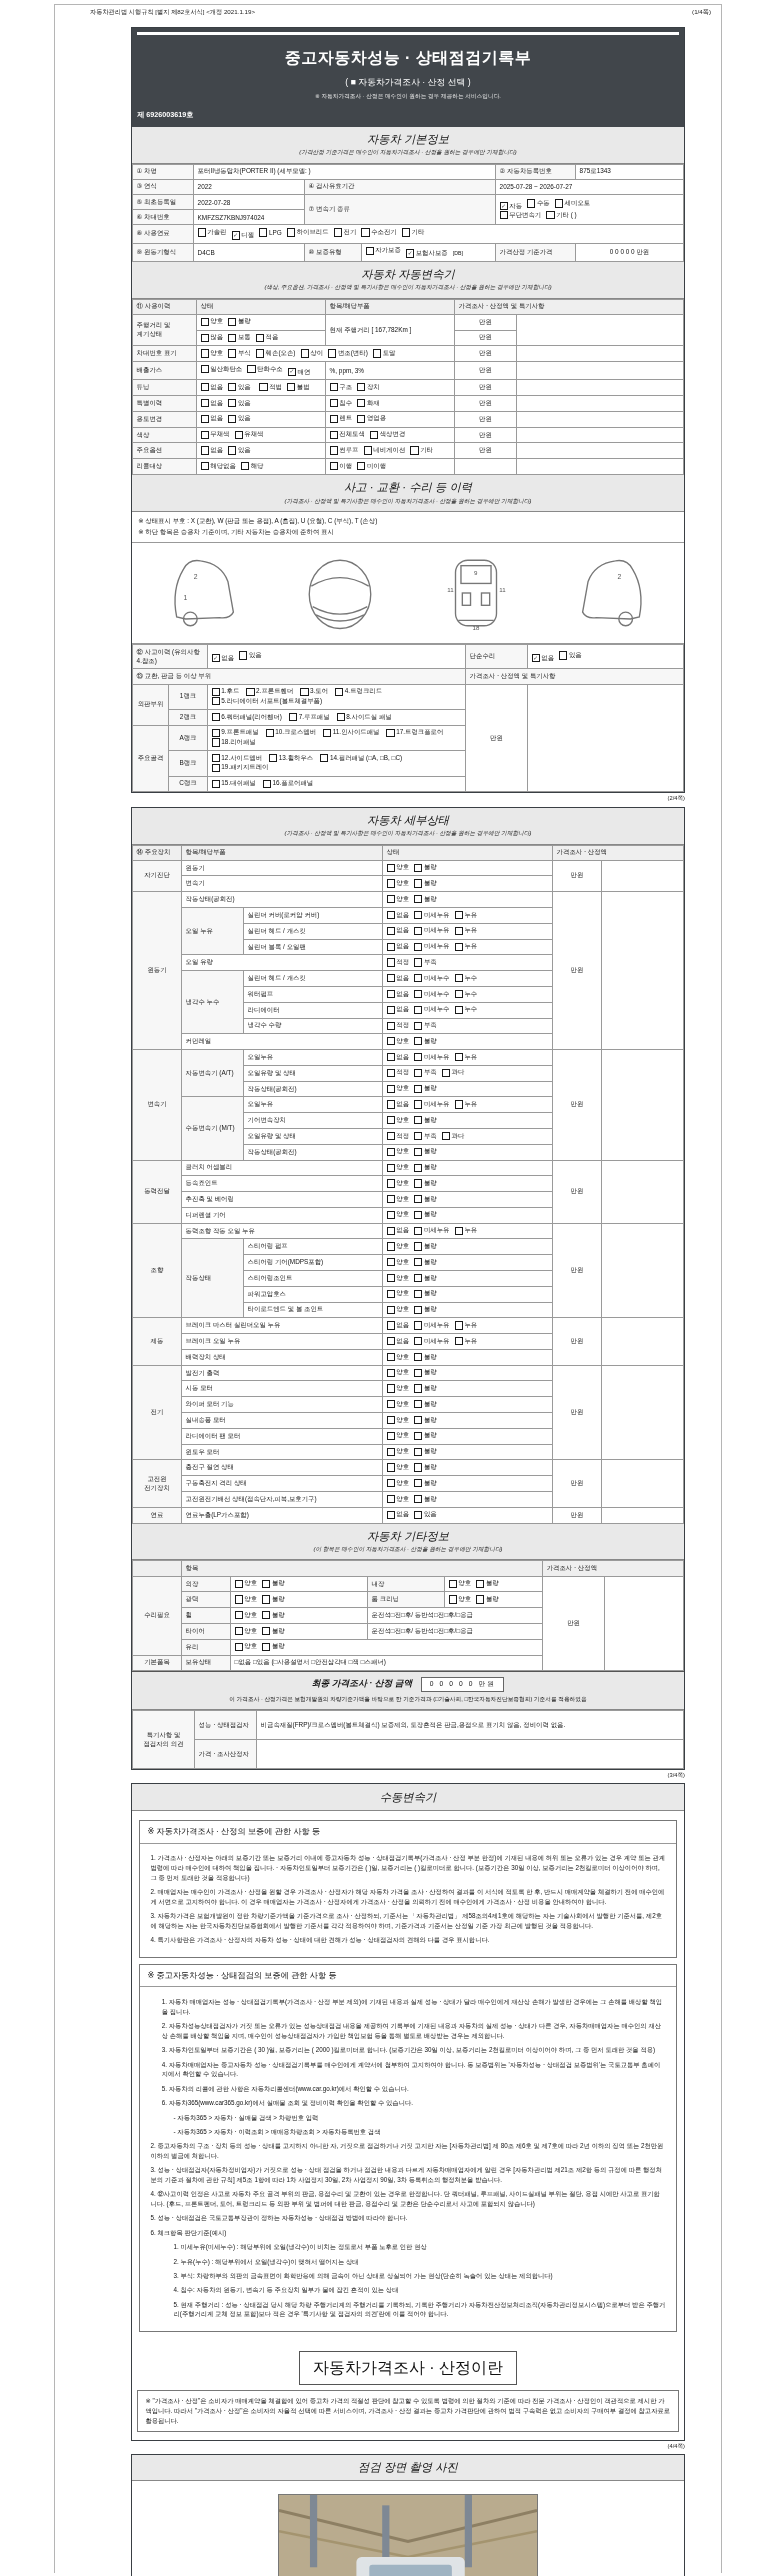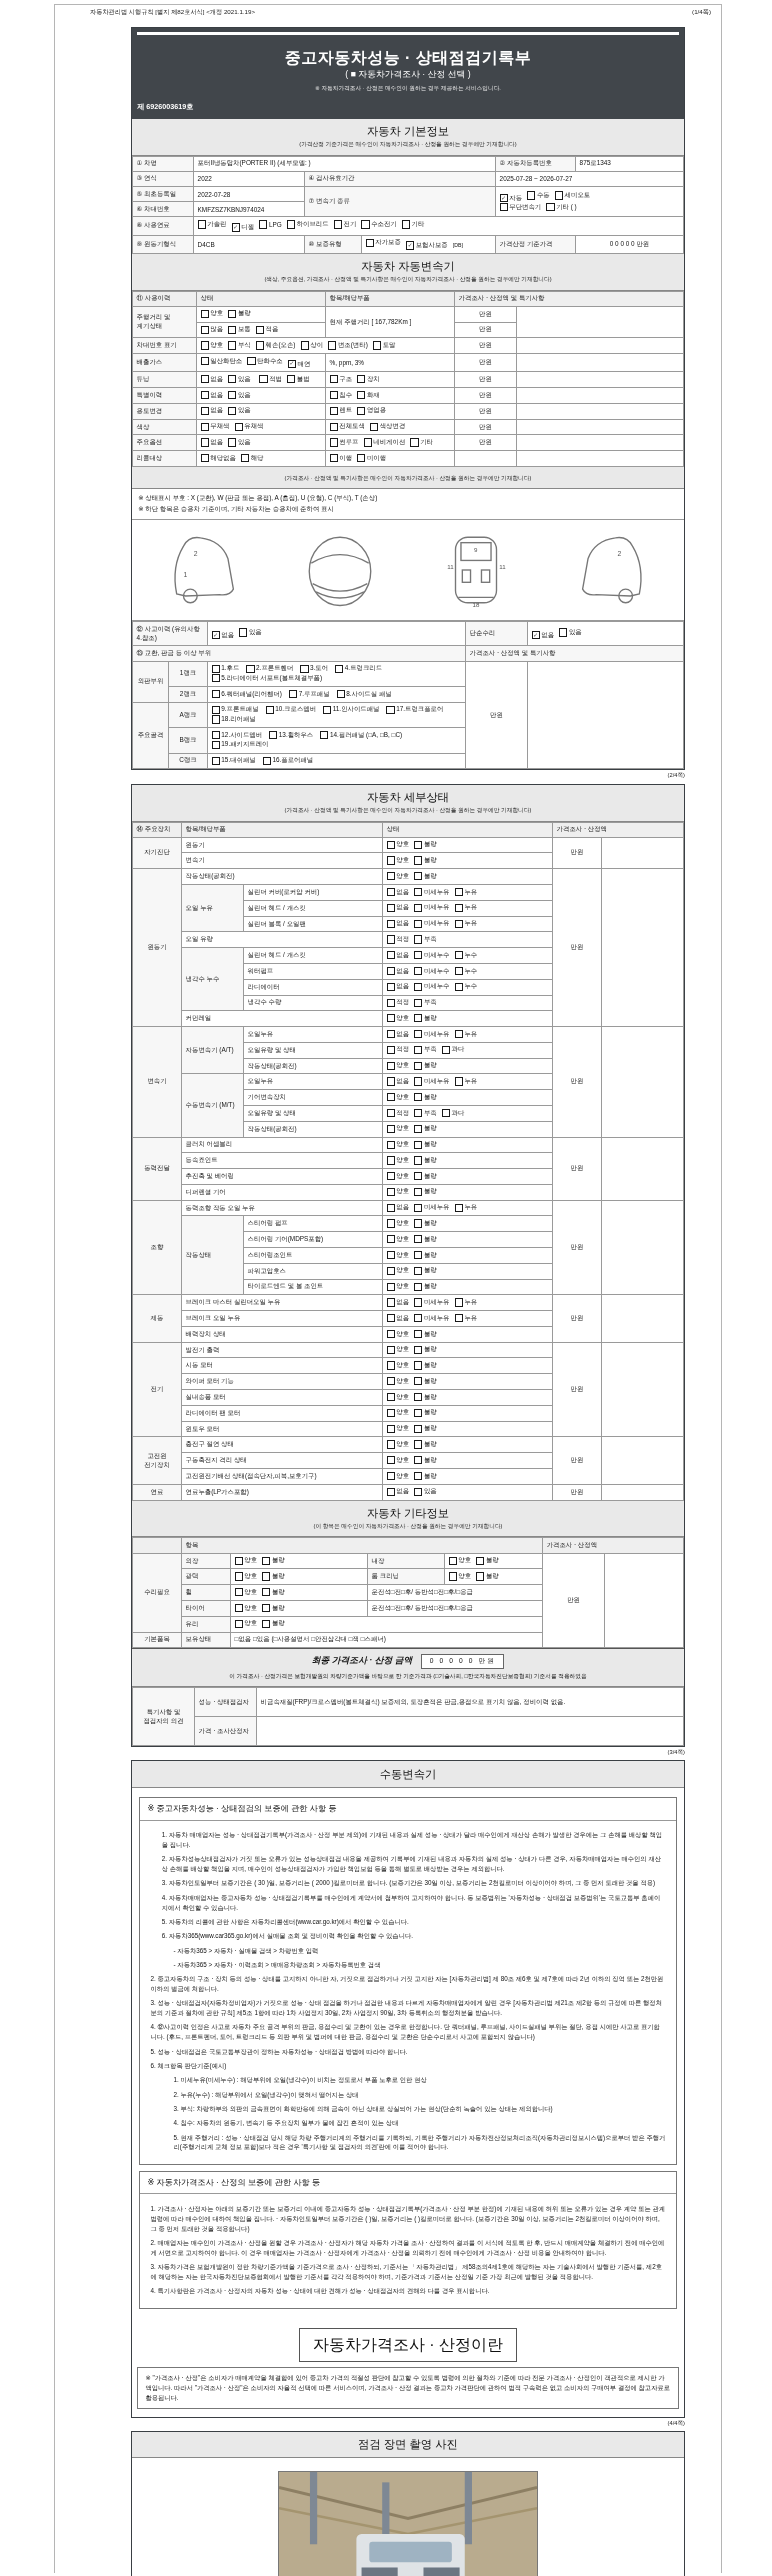--- a/index.html
+++ b/index.html
@@ -5,26 +5,26 @@
   html,body{margin:0;padding:0;background:#fff;}
   body{width:773px;height:2576px;position:relative;overflow:hidden;
        font-family:"Liberation Sans","DejaVu Sans",sans-serif;color:#111;font-size:6.7px;}
   .scan{position:absolute;left:54px;top:4.1px;width:666px;height:2568px;border-left:0.5px solid #b5b5b5;border-right:0.5px solid #b5b5b5;border-top:0.5px solid #b5b5b5;}
   .meta{position:absolute;left:90px;top:8.2px;font-size:6.2px;color:#222;}
   .pagemark{width:554px;margin:2.1px 0 3.1px 131px;text-align:right;font-size:5.7px;color:#222;}
   .sheet{width:554px;margin-left:131px;border:1px solid #3a3f44;background:#fff;box-sizing:border-box;}
   
   .band{background:#41464b;color:#fff;padding:3.1px 5.2px 5.2px;}
   .band .stripe{height:2.6px;background:#fff;margin:1px 0 13.4px;}
-  .band h1{margin:0;text-align:center;font-size:16px;letter-spacing:0.5px;font-weight:bold;}
+  .band h1{margin:8px;text-align:center;font-size:16px;letter-spacing:0.5px;font-weight:bold;}
   .band .sub{text-align:center;font-size:8.8px;margin-top:0;}
   .band .subnote{text-align:center;font-size:5.7px;margin-top:4.1px;color:#eee;}
   .band .docno{font-size:7.2px;font-weight:bold;margin:9.3px 0 1px;}
   
-  .sechead{background:#e9e9e9;border-bottom:0.5px solid #888;text-align:center;padding:5.2px 3.1px;}
+  .sechead{background:#e9e9e9;border-bottom:0.5px solid #888;text-align:center;padding:5.2px 3.1px;font-style:italic;}
   .sechead .t{font-size:11.3px;}
   .sechead .s{font-size:5.7px;margin-top:2.6px;color:#222;}
   table{border-collapse:collapse;width:100%;table-layout:fixed;}
   td,th{border:0.5px solid #9a9a9a;padding:2.6px 3.6px;font-size:6.4px;vertical-align:middle;text-align:left;font-weight:normal;word-break:keep-all;}
   th{background:#efefef;}
   .lab{background:#f7f7f7;}
   .c{text-align:center;}
   
   .cb{display:inline-flex;align-items:center;margin-right:5.2px;white-space:nowrap;}
   .cb .bx{display:inline-flex;align-items:center;justify-content:center;width:6.2px;height:6.2px;border:1px solid #1a1a1a;margin-right:1.5px;font-style:normal;font-size:5.7px;line-height:5.7px;background:#fff;}
@@ -364,20 +364,21 @@
               <i class="bx"></i>
               <span>미이행</span>
             </span></td>
           <td class="price"></td>
           <td></td>
         </tr>
       </tbody>
   </table>
 
   <div class="sechead">
+    <div class="t">사고 · 교환 · 수리 등 이력</div>
     <div class="s">(가격조사 · 산정액 및 특기사항은 매수인이 자동차가격조사 · 산정을 원하는 경우에만 기재합니다)</div>
   </div>
   <div class="legend">
     <div>※ 상태표시 부호 : X (교환), W (판금 또는 용접), A (흠집), U (요철), C (부식), T (손상)</div>
     <div>※ 하단 항목은 승용차 기준이며, 기타 자동차는 승용차에 준하여 표시</div>
   </div>
   <div class="diagrams">
     <svg viewBox="0 0 120 120" style="font-size:13px">
       <path d="M20 95 q-8 -40 10 -70 q8 -15 25 -12 q30 4 40 30 l8 45 q-5 10 -20 8 l-50 2 z" fill="none" stroke="#777" stroke-width="2"></path>
       <circle cx="40" cy="98" r="10" fill="none" stroke="#777" stroke-width="2"></circle>
@@ -1168,49 +1169,49 @@
 </div>
 
 <div class="pagemark">(3/4쪽)</div>
 
 <div class="sheet">
   <div class="sechead">
     <div class="t">수동변속기</div>
   </div>
   <div class="notice-wrap" id="notice-wrap">
       <div class="notice-box">
+        <div class="nh">※ 자동차가격조사 · 산정의 보증에 관한 사항 등</div>
+        <div class="notice-body">
+          <p class="">1.  가격조사 · 산정자는 아래의 보증기간 또는 보증거리 이내에 중고자동차 성능 · 상태점검기록부(가격조사 · 산정 부분 한정)에 기재된 내용에 허위 또는 오류가 있는 경우 계약 또는 관계법령에 따라 매수인에 대하여 책임을 집니다.  · 자동차인도일부터 보증기간은 (      )일, 보증거리는 (      )킬로미터로 합니다. (보증기간은 30일 이상, 보증거리는 2천킬로미터 이상이어야 하며, 그 중 먼저 도래한 것을 적용합니다)</p>
+          <p class="">2.  매매업자는 매수인이 가격조사 · 산정을 원할 경우 가격조사 · 산정자가 해당 자동차 가격을 조사 · 산정하여 결과를 이 서식에 적도록 한 후, 반드시 매매계약을 체결하기 전에 매수인에게 서면으로 고지하여야 합니다. 이 경우 매매업자는 가격조사 · 산정자에게 가격조사 · 산정을 의뢰하기 전에 매수인에게 가격조사 · 산정 비용을 안내하여야 합니다.</p>
+          <p class="">3.  자동차가격은 보험개발원이 정한 차량기준가액을 기준가격으로 조사 · 산정하되, 기준서는 「자동차관리법」 제58조의4제1호에 해당하는 자는 기술사회에서 발행한 기준서를, 제2호에 해당하는 자는 한국자동차진단보증협회에서 발행한 기준서를 각각 적용하여야 하며, 기준가격과 기준서는 산정일 기준 가장 최근에 발행된 것을 적용합니다.</p>
+          <p class="">4.  특기사항란은 가격조사 · 산정자의 자동차 성능 · 상태에 대한 견해가 성능 · 상태점검자의 견해와 다를 경우 표시합니다.</p>
+        </div>
+      </div>
+      <div class="notice-box">
         <div class="nh">※ 중고자동차성능 · 상태점검의 보증에 관한 사항 등</div>
         <div class="notice-body">
           <p class="ind1">1.  자동차 매매업자는 성능 · 상태점검기록부(가격조사 · 산정 부분 제외)에 기재된 내용과 실제 성능 · 상태가 달라 매수인에게 재산상 손해가 발생한 경우에는 그 손해를 배상할 책임을 집니다.</p>
           <p class="ind1">2.  자동차성능상태점검자가 거짓 또는 오류가 있는 성능상태점검 내용을 제공하여 기록부에 기재된 내용과 자동차의 실제 성능 · 상태가 다른 경우, 자동차매매업자는 매수인의 재산상 손해를 배상할 책임을 지며, 매수인이 성능상태점검자가 가입한 책임보험 등을 통해 별도로 배상받는 경우는 제외합니다.</p>
           <p class="ind1">3.  자동차인도일부터 보증기간은 ( 30 )일, 보증거리는 ( 2000 )킬로미터로 합니다. (보증기간은 30일 이상, 보증거리는 2천킬로미터 이상이어야 하며, 그 중 먼저 도래한 것을 적용)</p>
           <p class="ind1">4.  자동차매매업자는 중고자동차 성능 · 상태점검기록부를 매수인에게 계약서에 첨부하여 고지하여야 합니다. 동 보증범위는 '자동차성능 · 상태점검 보증범위'는 국토교통부 홈페이지에서 확인할 수 있습니다.</p>
           <p class="ind1">5.  자동차의 리콜에 관한 사항은 자동차리콜센터(www.car.go.kr)에서 확인할 수 있습니다.</p>
           <p class="ind1">6.  자동차365(www.car365.go.kr)에서 실매물 조회 및 정비이력 확인을 확인할 수 있습니다.</p>
           <p class="ind2">- 자동차365 &gt; 자동차 · 실매물 검색 &gt; 차량번호 입력</p>
           <p class="ind2">- 자동차365 &gt; 자동차 · 이력조회 &gt; 매매용차량조회 &gt; 자동차등록번호 검색</p>
           <p class="">2.  중고자동차의 구조 · 장치 등의 성능 · 상태를 고지하지 아니한 자, 거짓으로 점검하거나 거짓 고지한 자는 [자동차관리법] 제 80조 제6호 및 제7호에 따라 2년 이하의 징역 또는 2천만원 이하의 벌금에 처합니다.</p>
           <p class="">3.  성능 · 상태점검자(자동차정비업자)가 거짓으로 성능 · 상태 점검을 하거나 점검한 내용과 다르게 자동차매매업자에게 알린 경우 [자동차관리법 제21조 제2항 등의 규정에 따른 행정처분의 기준과 절차에 관한 규칙] 제5조 1항에 따라 1차 사업정지 30일, 2차 사업정지 90일, 3차 등록취소의 행정처분을 받습니다.</p>
           <p class="">4.  ⑫사고이력 인정은 사고로 자동차 주요 골격 부위의 판금, 용접수리 및 교환이 있는 경우로 한정합니다. 단 쿼터패널, 루프패널, 사이드실패널 부위는 절단, 용접 시에만 사고로 표기합니다. (후드, 프론트펜더, 도어, 트렁크리드 등 외판 부위 및 범퍼에 대한 판금, 용접수리 및 교환은 단순수리로서 사고에 포함되지 않습니다)</p>
           <p class="">5.  성능 · 상태점검은 국토교통부장관이 정하는 자동차성능 · 상태점검 방법에 따라야 합니다.</p>
           <p class="">6.  체크항목 판단기준(예시)</p>
           <p class="ind2">1.  미세누유(미세누수) : 해당부위에 오일(냉각수)이 비치는 정도로서 부품 노후로 인한 현상</p>
           <p class="ind2">2.  누유(누수) : 해당부위에서 오일(냉각수)이 맺혀서 떨어지는 상태</p>
           <p class="ind2">3.  부식: 차량하부와 외판의 금속표면이 화학반응에 의해 금속이 아닌 상태로 상실되어 가는 현상(단순히 녹슬어 있는 상태는 제외합니다)</p>
           <p class="ind2">4.  침수: 자동차의 원동기, 변속기 등 주요장치 일부가 물에 잠긴 흔적이 있는 상태</p>
           <p class="ind2">5.  현재 주행거리 : 성능 · 상태점검 당시 해당 차량 주행거리계의 주행거리를 기록하되, 기록한 주행거리가 자동차전산정보처리조직(자동차관리정보시스템)으로부터 받은 주행거리(주행거리계 교체 정보 포함)보다 적은 경우 '특기사항 및 점검자의 의견'란에 이를 적어야 합니다.</p>
-        </div>
-      </div>
-      <div class="notice-box">
-        <div class="nh">※ 자동차가격조사 · 산정의 보증에 관한 사항 등</div>
-        <div class="notice-body">
-          <p class="">1.  가격조사 · 산정자는 아래의 보증기간 또는 보증거리 이내에 중고자동차 성능 · 상태점검기록부(가격조사 · 산정 부분 한정)에 기재된 내용에 허위 또는 오류가 있는 경우 계약 또는 관계법령에 따라 매수인에 대하여 책임을 집니다.  · 자동차인도일부터 보증기간은 (      )일, 보증거리는 (      )킬로미터로 합니다. (보증기간은 30일 이상, 보증거리는 2천킬로미터 이상이어야 하며, 그 중 먼저 도래한 것을 적용합니다)</p>
-          <p class="">2.  매매업자는 매수인이 가격조사 · 산정을 원할 경우 가격조사 · 산정자가 해당 자동차 가격을 조사 · 산정하여 결과를 이 서식에 적도록 한 후, 반드시 매매계약을 체결하기 전에 매수인에게 서면으로 고지하여야 합니다. 이 경우 매매업자는 가격조사 · 산정자에게 가격조사 · 산정을 의뢰하기 전에 매수인에게 가격조사 · 산정 비용을 안내하여야 합니다.</p>
-          <p class="">3.  자동차가격은 보험개발원이 정한 차량기준가액을 기준가격으로 조사 · 산정하되, 기준서는 「자동차관리법」 제58조의4제1호에 해당하는 자는 기술사회에서 발행한 기준서를, 제2호에 해당하는 자는 한국자동차진단보증협회에서 발행한 기준서를 각각 적용하여야 하며, 기준가격과 기준서는 산정일 기준 가장 최근에 발행된 것을 적용합니다.</p>
-          <p class="">4.  특기사항란은 가격조사 · 산정자의 자동차 성능 · 상태에 대한 견해가 성능 · 상태점검자의 견해와 다를 경우 표시합니다.</p>
         </div>
       </div>
     </div>
   <div class="boxtitle">자동차가격조사 · 산정이란</div>
   <div class="boxpara">※ "가격조사 · 산정"은 소비자가 매매계약을 체결함에 있어 중고차 가격의 적절성 판단에 참고할 수 있도록 법령에 의한 절차와 기준에 따라 전문 가격조사 · 산정인이 객관적으로 제시한 가액입니다. 따라서 "가격조사 · 산정"은 소비자의 자율적 선택에 따른 서비스이며, 가격조사 · 산정 결과는 중고차 가격판단에 관하여 법적 구속력은 없고 소비자의 구매여부 결정에 참고자료로 활용됩니다.</div>
 </div>
 
 <div class="pagemark">(4/4쪽)</div>
 
 <div class="sheet">

